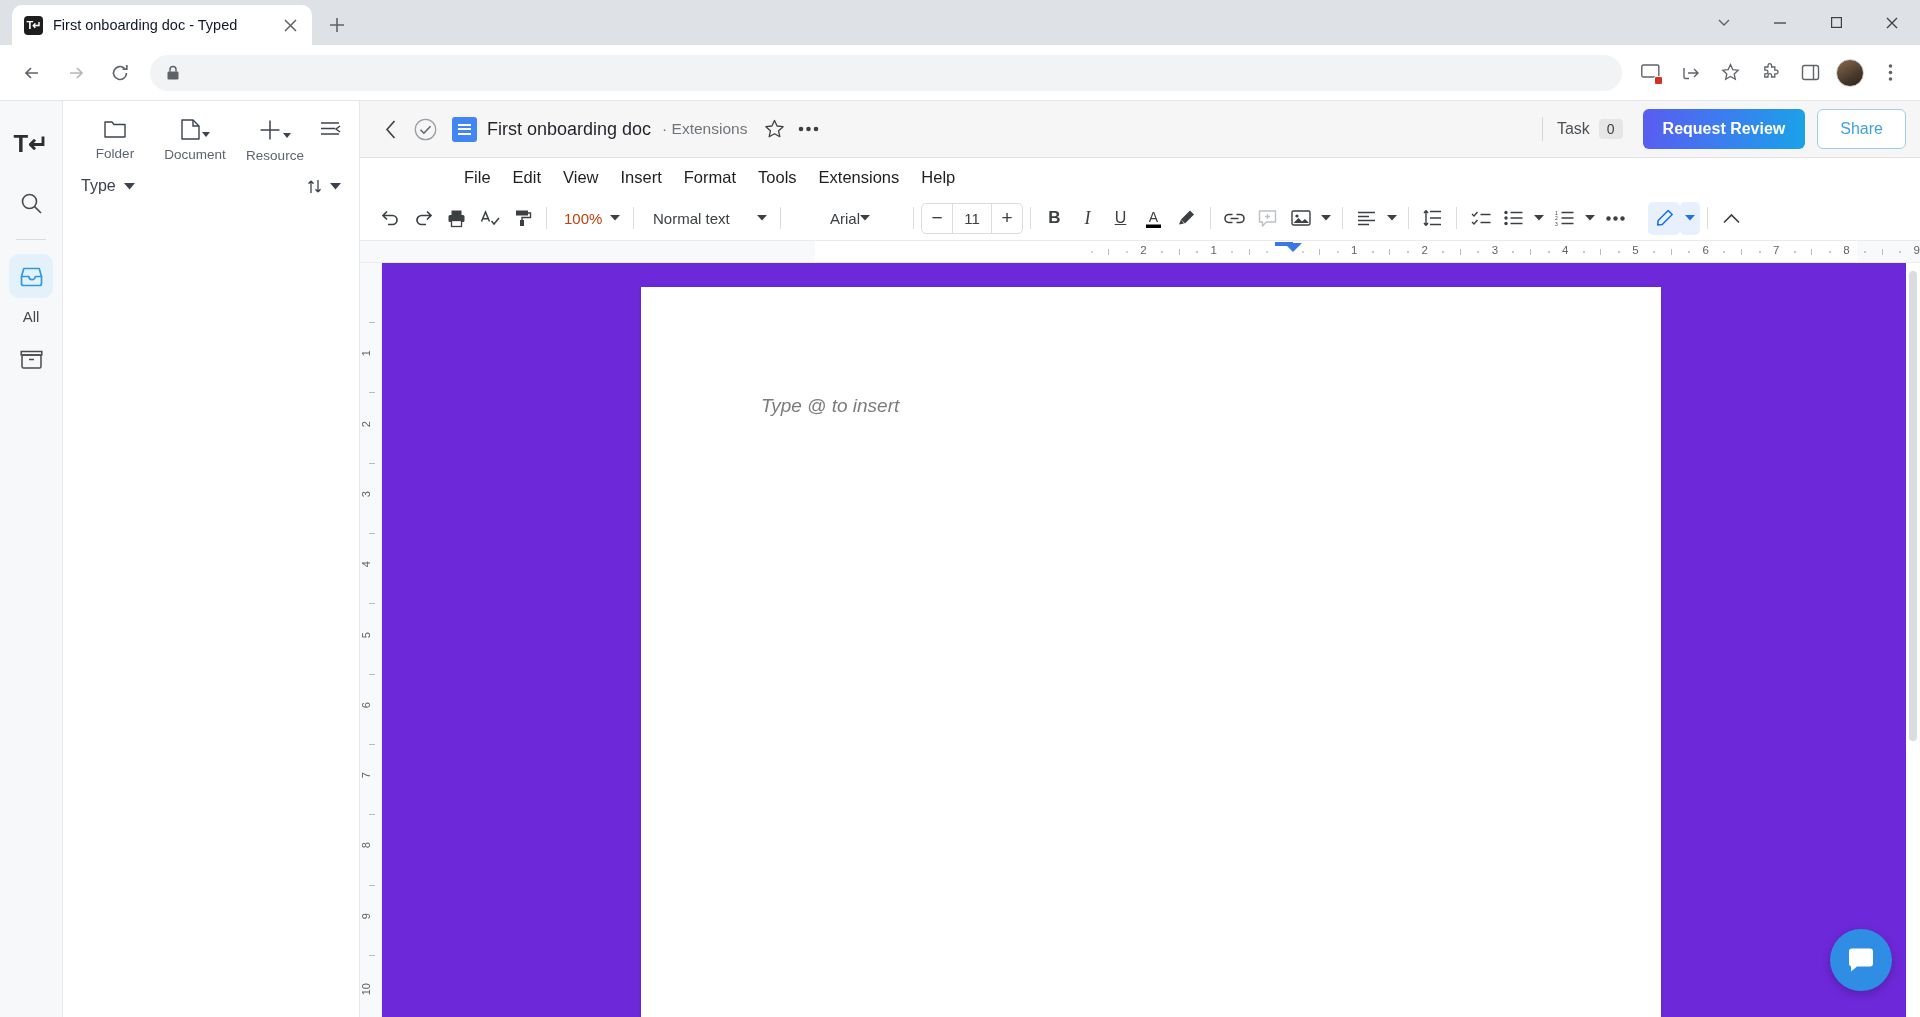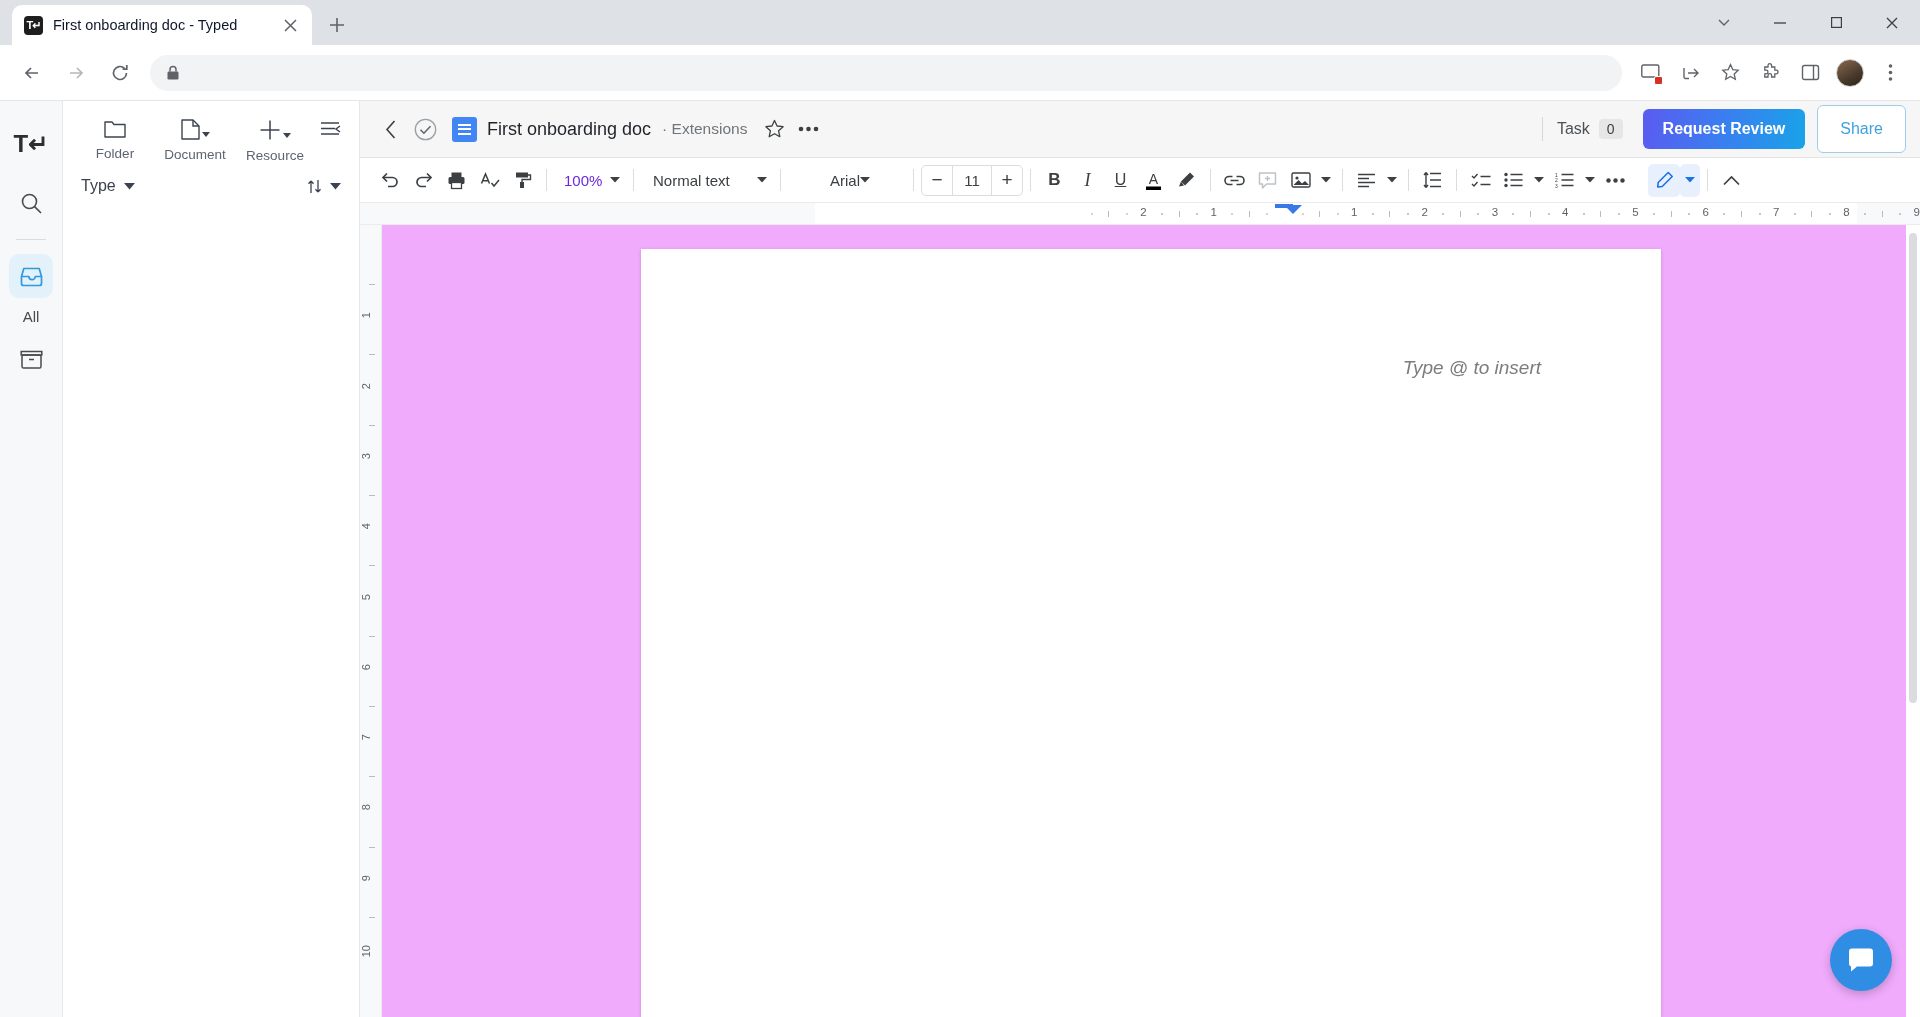--- a/index.html
+++ b/index.html
@@ -113,34 +113,34 @@
     background: #e6e6e6; color: #3c4043; font-size: 14px; border-radius: 4px;
     padding: 2px 8px; margin-left: 9px;
   }
   .btn-review {
     background: linear-gradient(100deg,#5b5bf0 0%,#3d7bf0 45%,#19a3e8 100%);
     color: #fff; border: none; border-radius: 6px; height: 40px; padding: 0 20px;
     font-size: 16px; font-weight: bold; margin-left: 20px; font-family: inherit; cursor: pointer;
   }
   .btn-share {
     background: #fff; color: #3fa1e0; border: 1px solid #9fcdea; border-radius: 6px;
-    height: 48px; padding: 0 22px; font-size: 16px; margin-left: 12px; font-family: inherit; cursor: pointer;
+    height: 40px; padding: 0 22px; font-size: 16px; margin-left: 12px; font-family: inherit; cursor: pointer;
   }
 
   .docs-menubar { height: 38px; display: flex; align-items: center; padding-left: 93px; gap: 0; flex: none; background: #fff; }
   .menu-item { font-size: 16.5px; color: #1f1f1f; padding: 4px 11px; border-radius: 4px; cursor: pointer; }
 
   .docs-toolbar {
     height: 45px; display: flex; align-items: center; padding: 0 14px 0 14px;
     gap: 0; flex: none; background: #fff; border-bottom: 1px solid #eaeaea;
   }
   .tb-btn { width: 33px; height: 33px; border-radius: 5px; display: flex; align-items: center; justify-content: center; flex: none; }
   .tb-sep { width: 1px; height: 22px; background: #dadce0; margin: 0 7px; flex: none; }
   .tb-zoom { display: flex; align-items: center; gap: 4px; padding: 0 6px 0 10px; border-radius: 5px; height: 33px; }
-  .tb-zoom-text { font-size: 15px; color: #6d28d9; min-width: 42px; }
+  .tb-zoom-text { font-size: 15px; color: #c2410c; min-width: 42px; }
   .tb-style { display: flex; align-items: center; justify-content: space-between; width: 132px; height: 33px; padding: 0 6px 0 12px; border-radius: 5px; }
   .tb-style-text { font-size: 15px; color: #3c4043; }
   .tb-font { display: flex; align-items: center; justify-content: center; width: 118px; height: 33px; padding: 0 6px 0 12px; border-radius: 5px; }
   .fontsize-box { display: flex; align-items: center; border: 1px solid #dadce0; border-radius: 5px; height: 31px; }
   .fontsize-btn { width: 30px; height: 29px; display: flex; align-items: center; justify-content: center; font-size: 19px; color: #3c4043; }
   .fontsize-val { width: 40px; text-align: center; font-size: 15px; color: #3c4043; border-left: 1px solid #dadce0; border-right: 1px solid #dadce0; line-height: 29px; }
   .tb-btn.bold { font-weight: bold; font-size: 17px; color: #3c4043; }
   .tb-btn.italic { font-style: italic; font-family: "Liberation Serif", serif; font-size: 18px; color: #3c4043; }
   .tb-btn.underline { text-decoration: underline; font-size: 16px; color: #3c4043; }
   .tb-btn.edit-mode { background: #e8f0fe; width: 32px; }
@@ -162,21 +162,21 @@
   .indent-bar { position: absolute; left: 915px; top: 1px; width: 18px; height: 4px; background: #3b78e7; }
 
   .canvas-wrap { flex: 1; display: flex; min-height: 0; background: #fff; position: relative; }
   .vruler {
     width: 22px; background: #f8f9fa; position: relative; flex: none; overflow: hidden; border-right: 1px solid #ececec;
   }
   .vrm { position: absolute; left: 0; width: 22px; text-align: center; font-size: 11px; color: #5f6368;
     writing-mode: vertical-rl; transform: rotate(180deg); }
   .vrm-tick { position: absolute; left: 9px; width: 6px; height: 1px; background: #b8bcc0; }
   .canvas {
-    flex: 1; background: #f0abfc; overflow: hidden; position: relative; display: flex; justify-content: center; text-align: right;
+    flex: 1; background: #6d28d9; overflow: hidden; position: relative; display: flex; justify-content: center;
   }
   .page {
     width: 1020px; background: #fff; margin-top: 24px; box-shadow: 0 1px 3px rgba(60,64,67,.25);
     padding: 108px 120px; position: relative;
   }
   .placeholder { font-size: 19px; color: #7c7c7c; font-style: italic; font-family: "Liberation Sans", sans-serif; }
   .scrollbar {
     position: absolute; right: 0; top: 0; width: 14px; bottom: 0; background: #fff;
   }
   .scroll-thumb { position: absolute; right: 3px; top: 8px; width: 8px; height: 470px; background: #dadce0; border-radius: 4px; }
@@ -418,20 +418,30 @@
         </div>
 
         <div class="dh-spacer"></div>
         <div class="dh-divider"></div>
         <span class="task-label">Task</span>
         <span class="task-count">0</span>
         <button class="btn-review">Request Review</button>
         <button class="btn-share">Share</button>
       </div>
 
+      <div class="docs-menubar">
+        <div class="menu-item">File</div>
+        <div class="menu-item">Edit</div>
+        <div class="menu-item">View</div>
+        <div class="menu-item">Insert</div>
+        <div class="menu-item">Format</div>
+        <div class="menu-item">Tools</div>
+        <div class="menu-item">Extensions</div>
+        <div class="menu-item">Help</div>
+      </div>
 
       <div class="docs-toolbar">
         <div class="tb-btn">
           <svg width="19" height="19" viewBox="0 0 19 19">
               <path d="M3 6.5h8.5a4.5 4.5 0 0 1 0 9H7" stroke="#3c4043" stroke-width="1.7" fill="none"></path>
               <path d="M6 2.5L2 6.5l4 4" stroke="#3c4043" stroke-width="1.7" fill="none"></path>
             </svg>
         </div>
         <div class="tb-btn">
           <svg width="19" height="19" viewBox="0 0 19 19">

